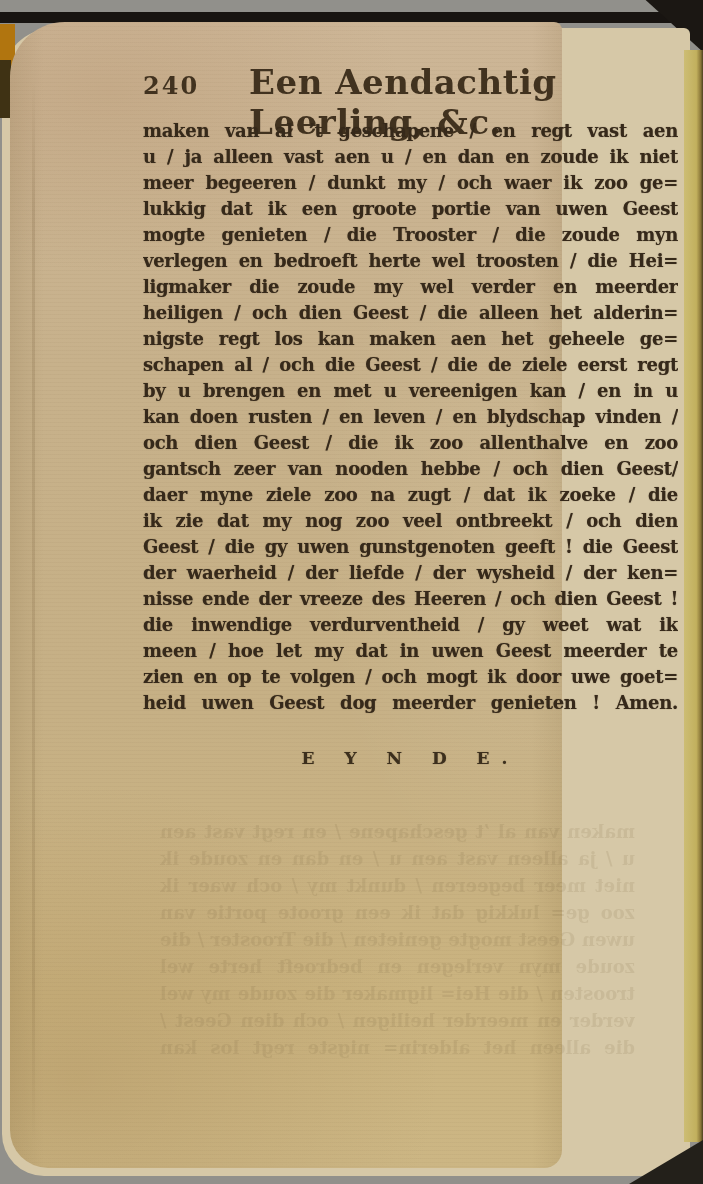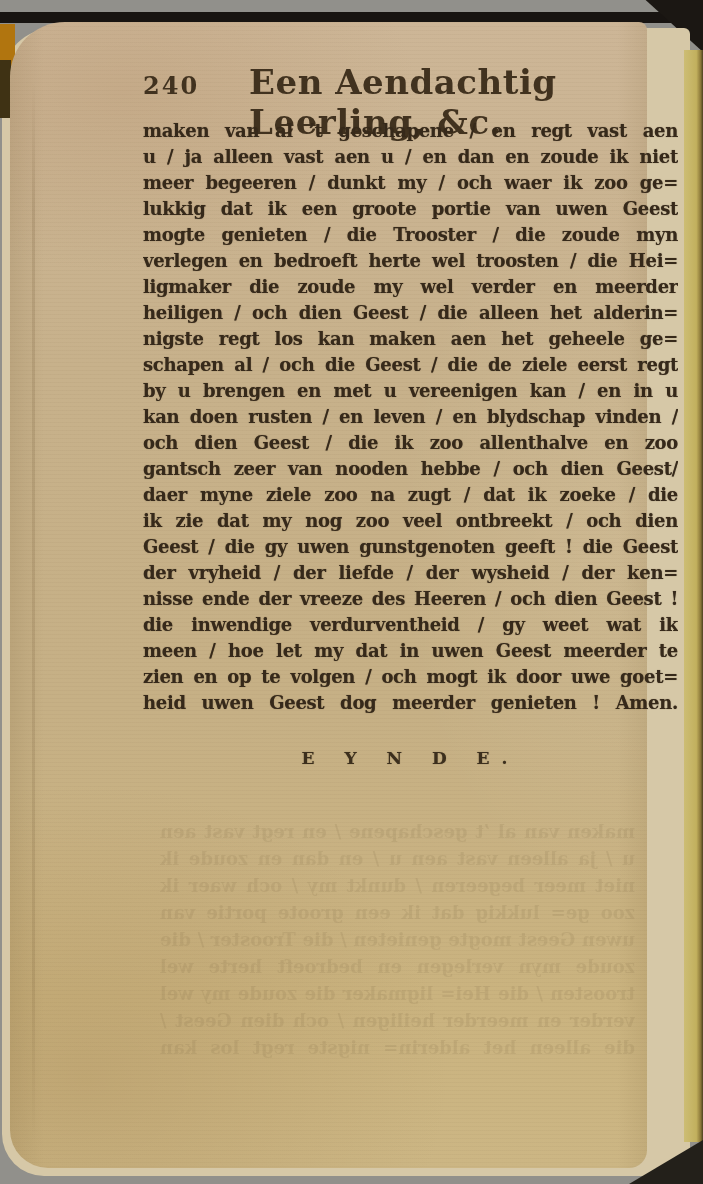--- a/index.html
+++ b/index.html
@@ -19,21 +19,21 @@
   
   .gutter-orange{position:absolute;left:0;top:24px;width:15px;height:42px;background:#b1750f;}
   .gutter-dark{position:absolute;left:0;top:60px;width:11px;height:58px;background:#3f3214;}
   .under-page{position:absolute;left:2px;top:28px;width:688px;height:1148px;
     background:#d6c8a7;border-radius:52px 6px 14px 42px;}
   
   .fore-edge{position:absolute;left:684px;top:50px;width:19px;height:1092px;
     background:linear-gradient(90deg,#cdbd74,#c2b05e 65%,#8a7638 88%,#4c4020);}
   
   .book-page{
-    position:absolute;left:10px;top:22px;width:637px;height:1146px;
+    position:absolute;left:10px;top:22px;width:552px;height:1146px;
     border-radius:55px 8px 18px 38px;
     background:
       radial-gradient(420px 260px at 18% 6%,rgba(168,126,86,.20),rgba(168,126,86,0) 70%),
       radial-gradient(520px 420px at 12% 92%,rgba(150,115,66,.22),rgba(150,115,66,0) 70%),
       radial-gradient(300px 500px at 96% 45%,rgba(255,248,226,.10),rgba(255,248,226,0) 75%),
       linear-gradient(90deg,rgba(110,85,45,.14),rgba(110,85,45,0) 34px),
       linear-gradient(270deg,rgba(120,95,50,.12),rgba(120,95,50,0) 30px),
       repeating-linear-gradient(180deg,rgba(118,92,58,.05) 0 1px,rgba(118,92,58,0) 1px 4px),
       linear-gradient(180deg,#cdb697 0%,#c7b18b 30%,#c6b085 60%,#cab37f 85%,#ccb684 100%);
     color:#33281a;
@@ -105,21 +105,21 @@
         <div class="line">heiligen / och dien Geest / die alleen het alderin=</div>
         <div class="line">nigste regt los kan maken aen het geheele ge=</div>
         <div class="line">schapen al / och die Geest / die de ziele eerst regt</div>
         <div class="line">by u brengen en met u vereenigen kan / en in u</div>
         <div class="line">kan doen rusten / en leven / en blydschap vinden /</div>
         <div class="line">och dien Geest / die ik zoo allenthalve en zoo</div>
         <div class="line">gantsch zeer van nooden hebbe / och dien Geest/</div>
         <div class="line">daer myne ziele zoo na zugt / dat ik zoeke / die</div>
         <div class="line">ik zie dat my nog zoo veel ontbreekt / och dien</div>
         <div class="line">Geest / die gy uwen gunstgenoten geeft ! die Geest</div>
-        <div class="line">der vryheid / der liefde / der wysheid / der ken=</div>
+        <div class="line">der waerheid / der liefde / der wysheid / der ken=</div>
         <div class="line">nisse ende der vreeze des Heeren / och dien Geest !</div>
         <div class="line">die inwendige verdurventheid / gy weet wat ik</div>
         <div class="line">meen / hoe let my dat in uwen Geest meerder te</div>
         <div class="line">zien en op te volgen / och mogt ik door uwe goet=</div>
         <div class="line">heid uwen Geest dog meerder genieten !  Amen.</div>
       </div>
 
     <div class="ending-line">E Y N D E.</div>
 
     <div class="ghost">maken van al ’t geschapene / en regt vast aen u / ja alleen vast aen u / en dan en zoude ik niet meer begeeren / dunkt my / och waer ik zoo ge= lukkig dat ik een groote portie van uwen Geest mogte genieten / die Trooster / die zoude myn verlegen en bedroeft herte wel troosten / die Hei= ligmaker die zoude my wel verder en meerder heiligen / och dien Geest / die alleen het alderin= nigste regt los kan maken aen het geheele ge=</div>

